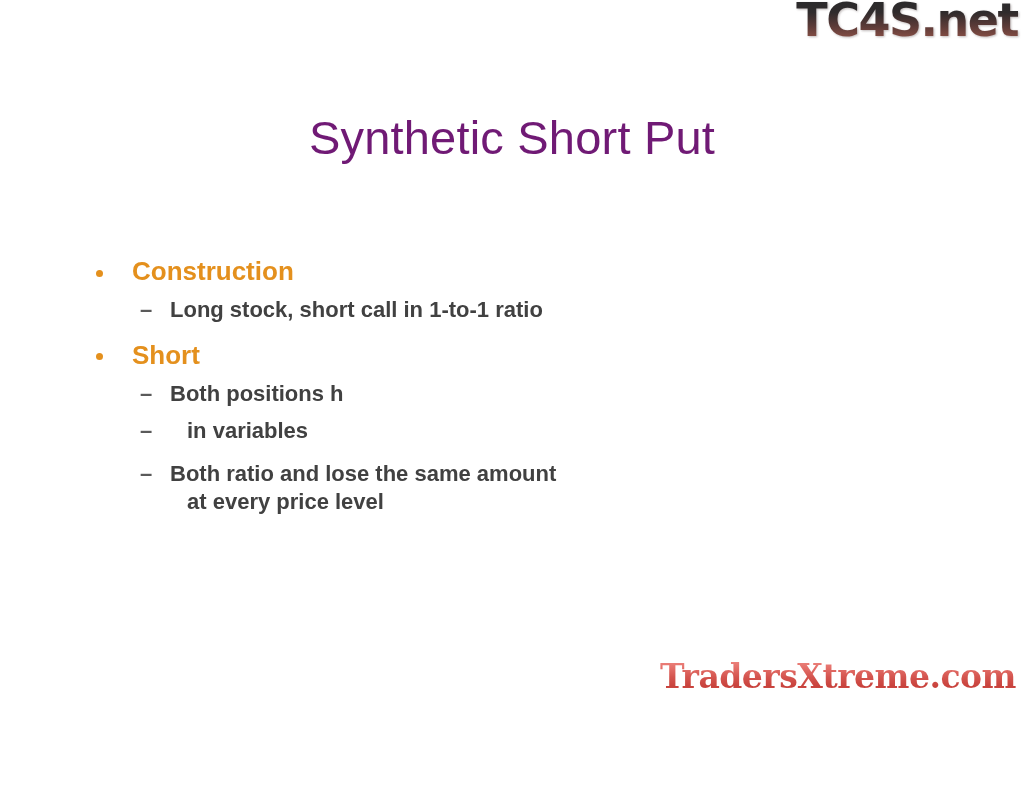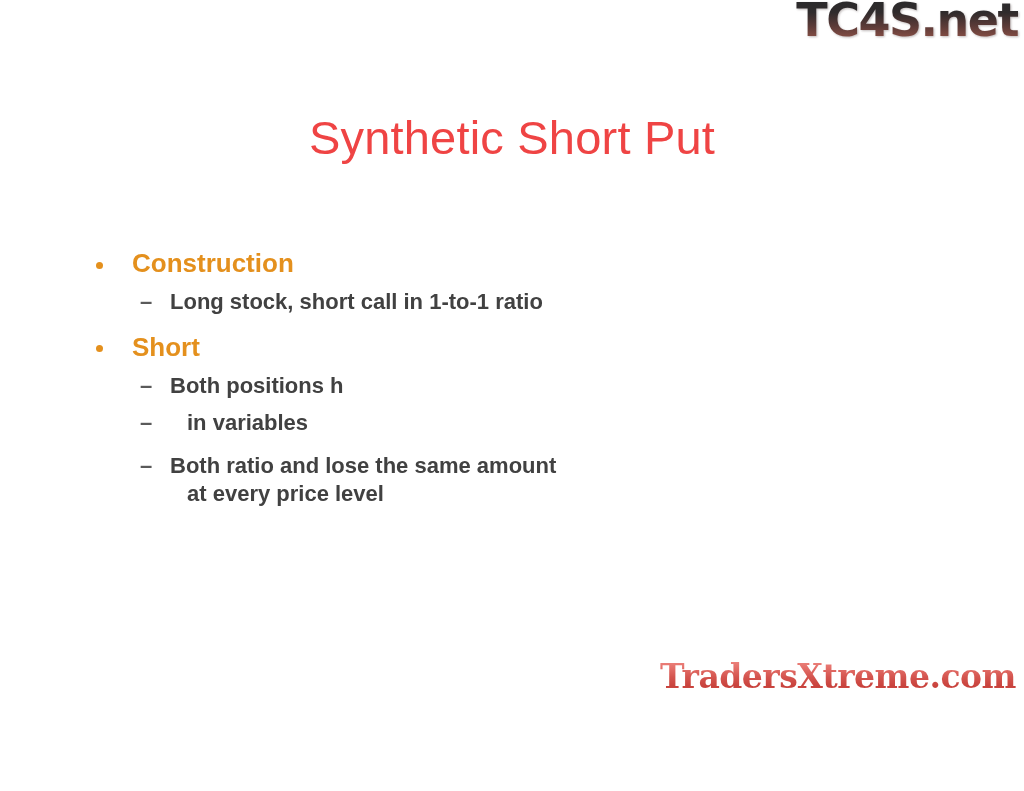--- a/index.html
+++ b/index.html
@@ -39,21 +39,21 @@
     user-select: none;
   }
 
   
   #slide-title {
     position: absolute;
     left: 0;
     top: 112px;
     width: 1024px;
     text-align: center;
-    color: #ef4444;
+    color: #701a75;
     font-size: 47px;
     font-weight: normal;
     letter-spacing: 0.2px;
     line-height: 1.1;
   }
 
   
   #body {
     position: absolute;
     left: 88px;
@@ -63,21 +63,21 @@
 
   .lvl1 {
     position: relative;
     padding-left: 44px;
     color: #e4901d;
     font-size: 26px;
     font-weight: bold;
     line-height: 1.18;
     margin-top: 10px;
   }
-  .lvl1:first-child { margin-top: 8px; }
+  .lvl1:first-child { margin-top: 16px; }
   .lvl1 .dot {
     position: absolute;
     left: 8px;
     top: 0.52em;
     width: 7px;
     height: 7px;
     border-radius: 50%;
     background: #e4901d;
   }
 

